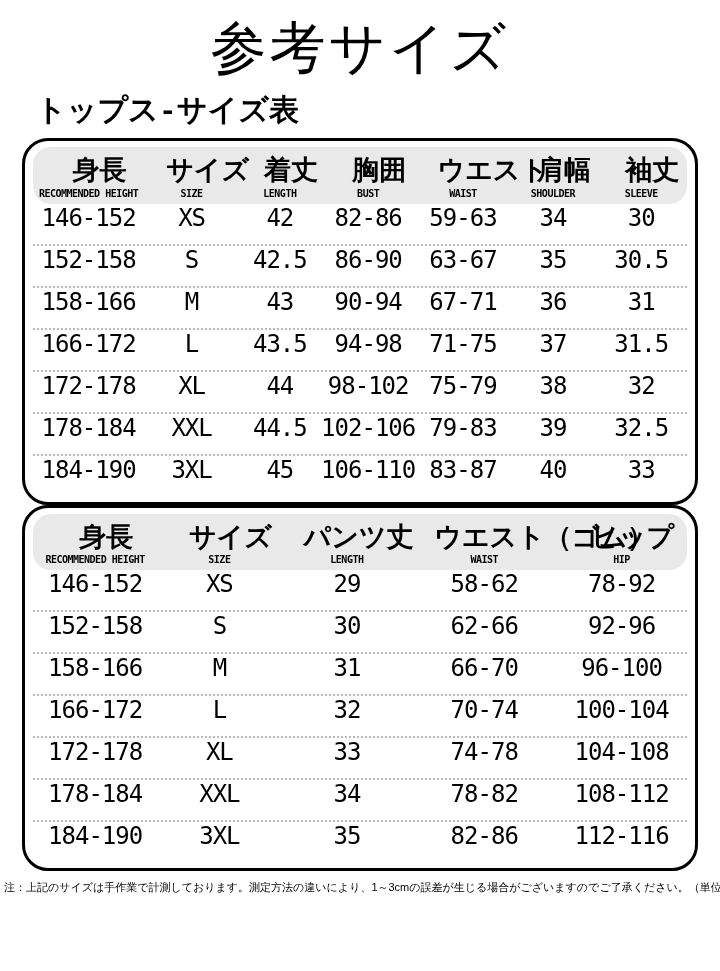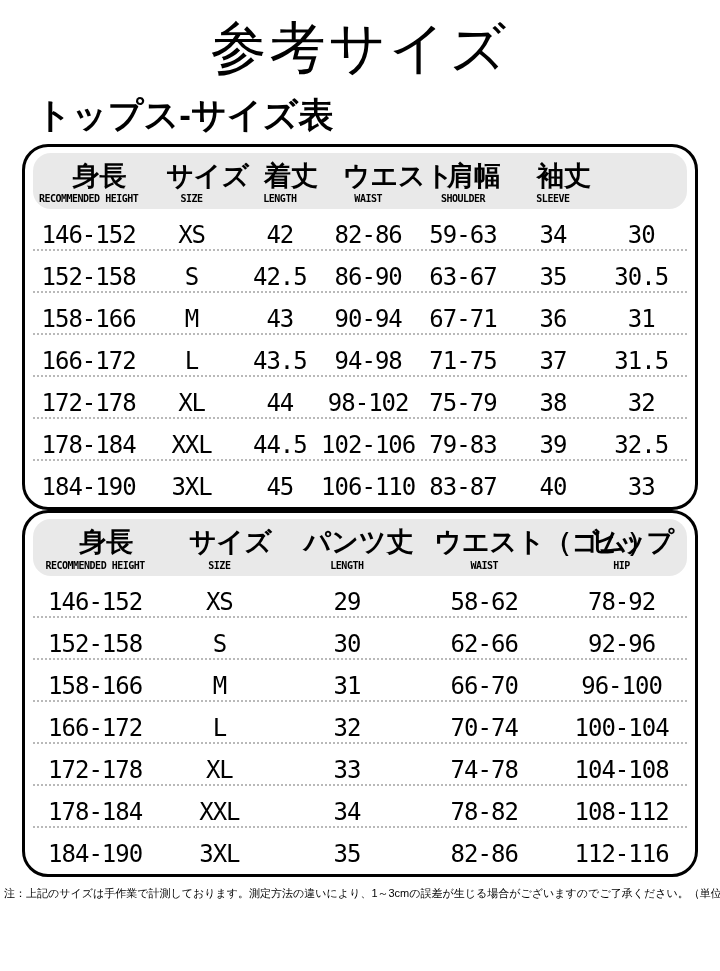--- a/index.html
+++ b/index.html
@@ -20,24 +20,25 @@
   .main-title {
     text-align: center;
     font-size: 56px;
     font-weight: normal;
     letter-spacing: 3px;
     margin: 0;
     padding-top: 16px;
     line-height: 1.15;
   }
   .section-title {
-    font-size: 35px;
+    font-size: 30px;
     font-weight: bold;
     margin: 0 0 9px 36px;
     line-height: 1.1;
+    font-family: Liberation Mono, monospace;
   }
   .section-title.first { margin-top: 16px; }
   .section-title.second { margin-top: 30px; }
   .tbl {
     margin: 0 22px;
     border: 3px solid #000;
     border-radius: 26px;
     padding: 6px 8px 6px;
     background: #fff;
     box-sizing: border-box;
@@ -60,21 +61,21 @@
   .th .en {
     font-size: 10px;
     font-weight: bold;
     font-family: "DejaVu Sans Mono", monospace;
     letter-spacing: -0.5px;
     margin-top: 3px;
     white-space: nowrap;
   }
   .trow {
     display: flex;
-    align-items: flex-end;
+    align-items: flex-start;
     height: 40px;
   }
   .trow + .trow { border-top: 2px dotted #b9b9b9; }
   .td {
     text-align: center;
     font-size: 24px;
     font-family: "DejaVu Sans Mono", monospace;
     letter-spacing: -1px;
     box-sizing: border-box;
     white-space: nowrap;
@@ -118,20 +119,24 @@
           </div>
           <div class="th">
             <div class="jp">サイズ</div>
             <div class="en">SIZE</div>
           </div>
           <div class="th">
             <div class="jp">着丈</div>
             <div class="en">LENGTH</div>
           </div>
           <div class="th">
+            <div class="jp">胸囲</div>
+            <div class="en">BUST</div>
+          </div>
+          <div class="th">
             <div class="jp">ウエスト</div>
             <div class="en">WAIST</div>
           </div>
           <div class="th">
             <div class="jp">肩幅</div>
             <div class="en">SHOULDER</div>
           </div>
           <div class="th">
             <div class="jp">袖丈</div>
             <div class="en">SLEEVE</div>

